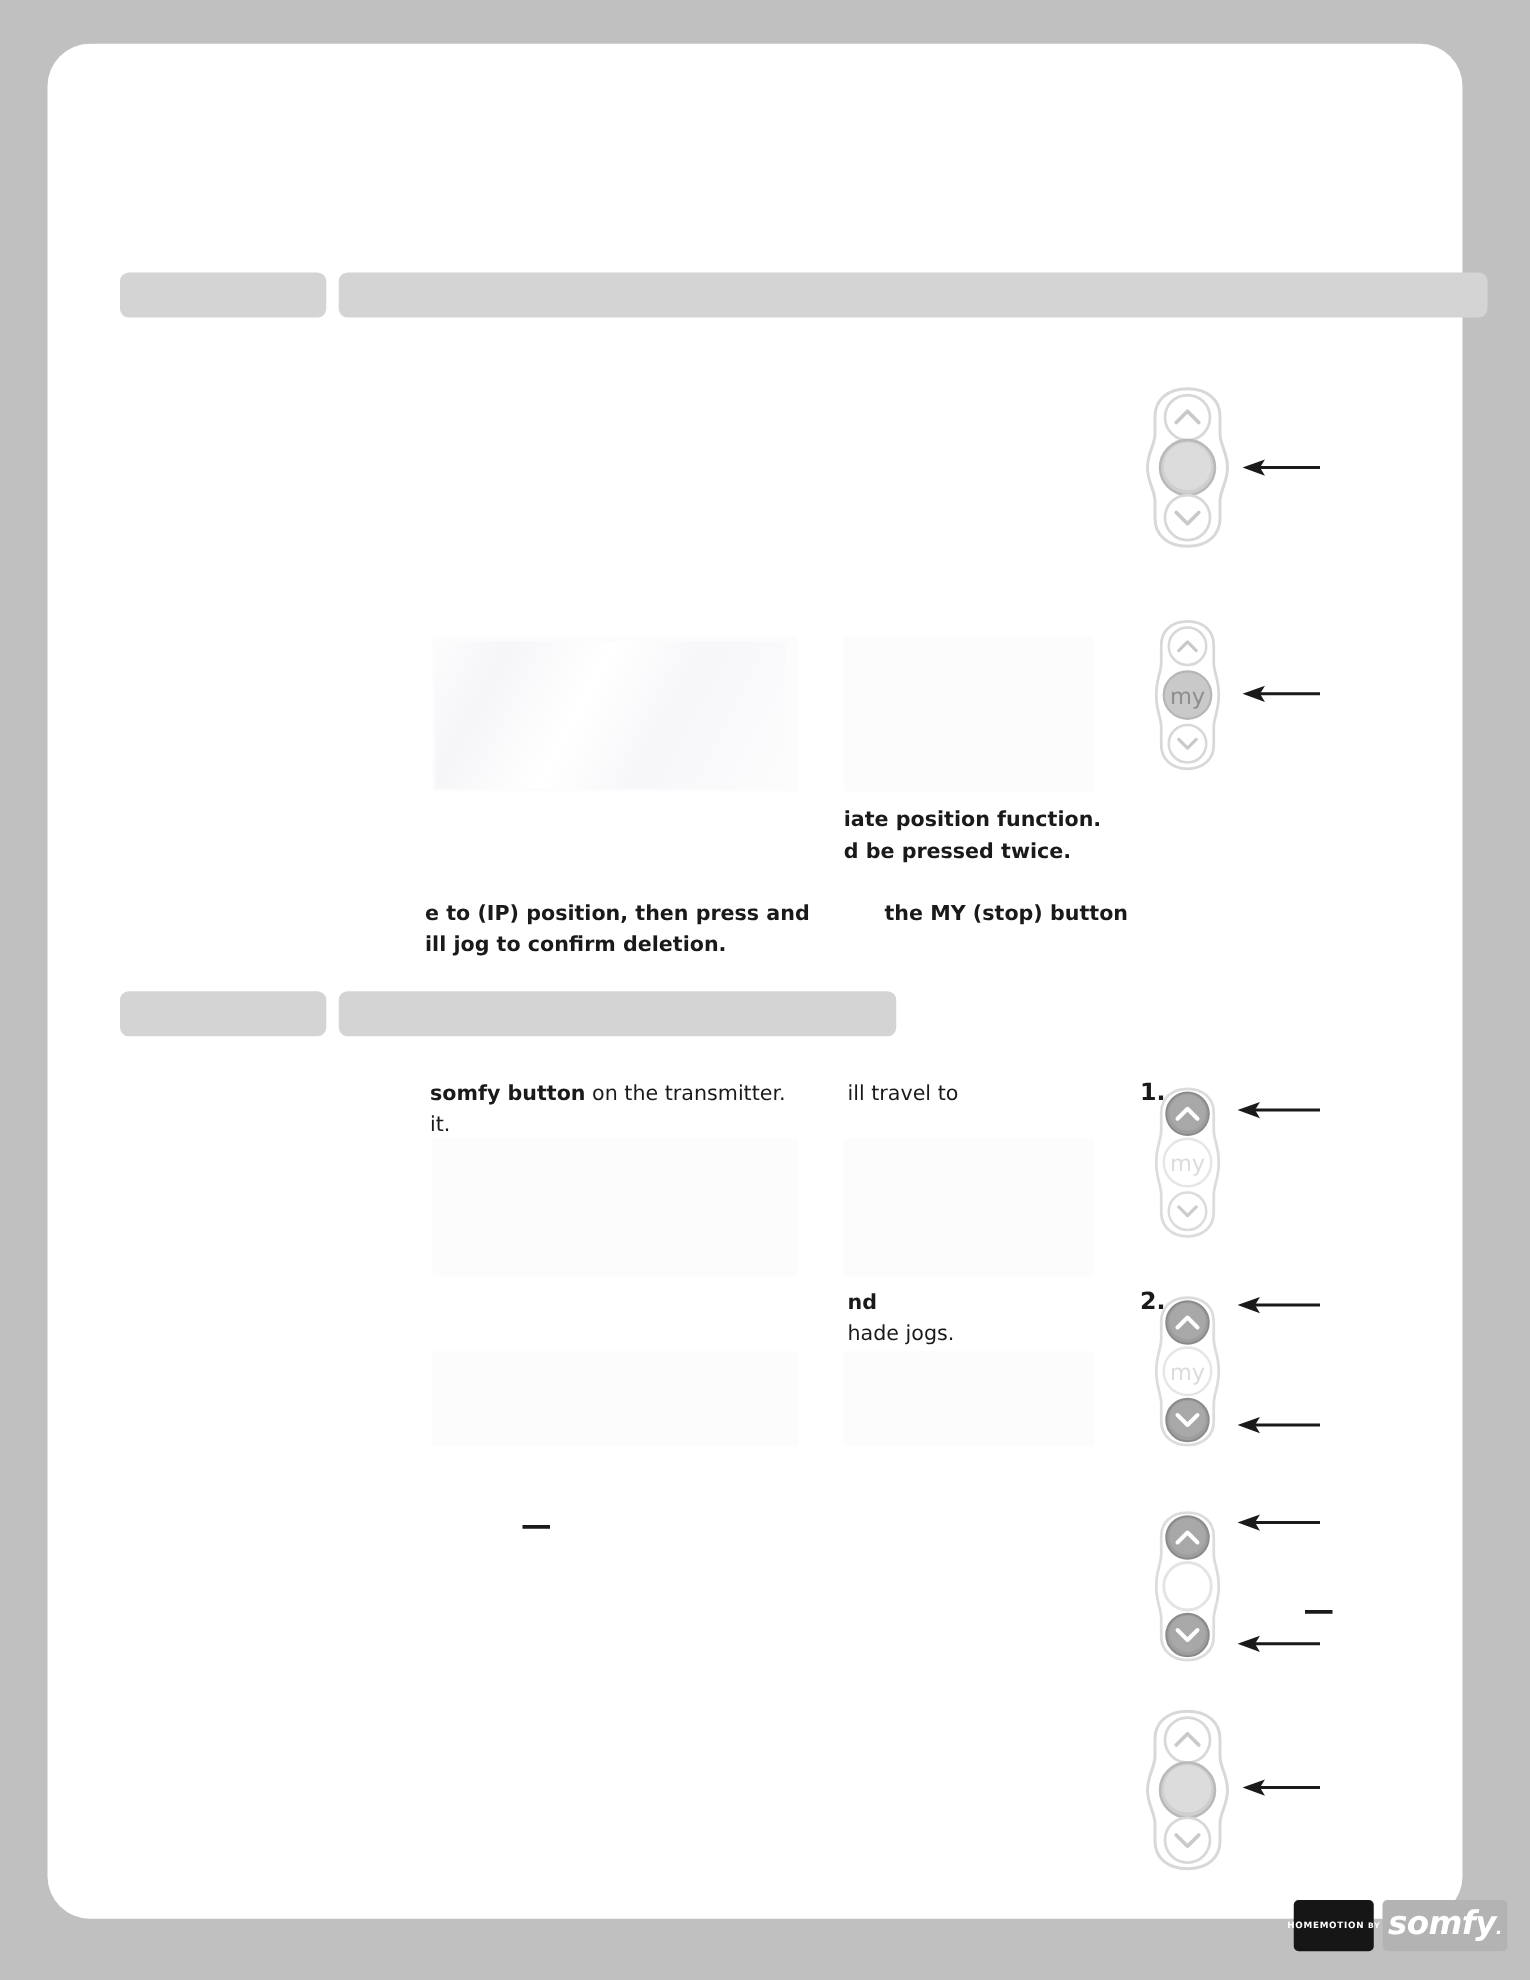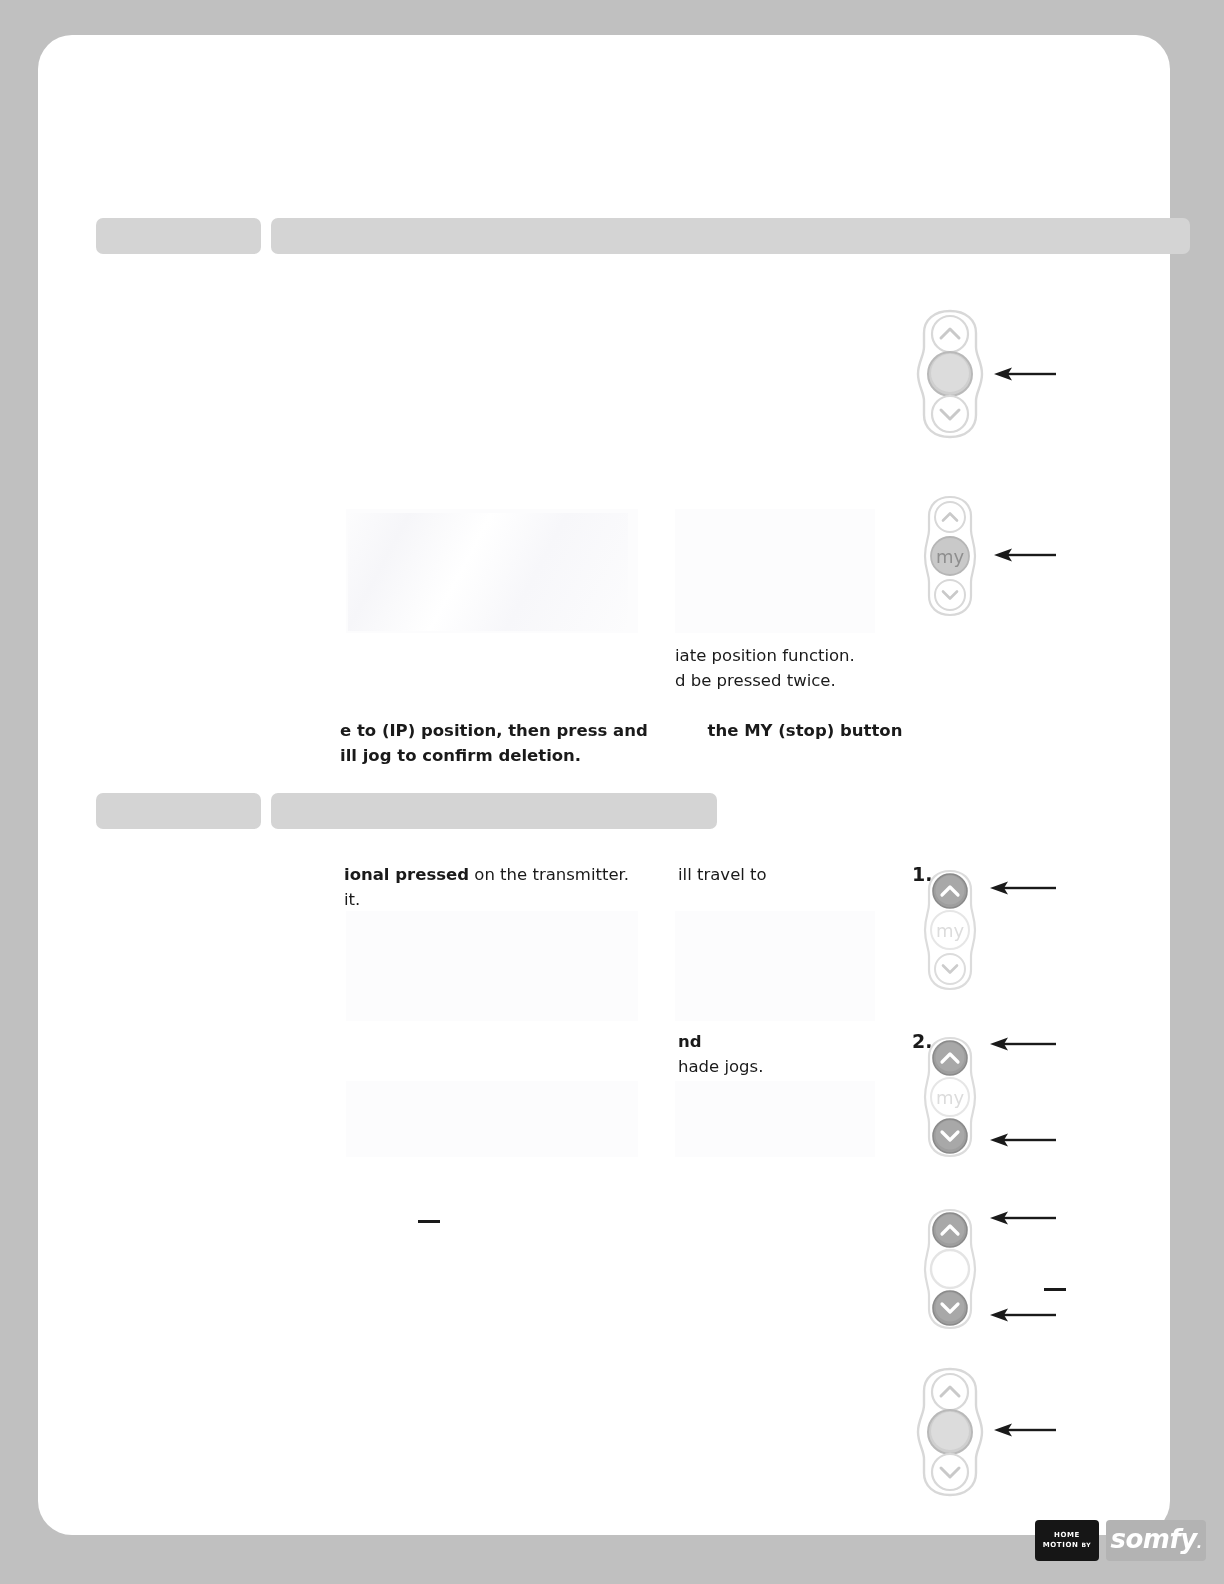--- a/index.html
+++ b/index.html
@@ -77,21 +77,21 @@
   .textblock {
     position: absolute;
     color: #1a1a1a;
     font-family: "DejaVu Sans", sans-serif;
     font-size: 16.5px;
     line-height: 25px;
     white-space: pre-line;
   }
 
   #txt-a { left: 305px; top: 608px; width: 320px; font-weight: bold; }
-  #txt-b { left: 637px; top: 608px; width: 260px; font-weight: normal; }
+  #txt-b { left: 637px; top: 608px; width: 260px; font-weight: bold; }
   #txt-c { left: 302px; top: 683px; width: 330px; font-weight: bold; }
   #txt-d { left: 637px; top: 683px; width: 260px; font-weight: bold; text-align: center; }
 
   #txt-e { left: 306px; top: 827px; width: 330px; }
   #txt-f { left: 640px; top: 827px; width: 230px; }
   #txt-g { left: 305px; top: 994px; width: 320px; }
   #txt-h { left: 640px; top: 994px; width: 230px; }
 
   #txt-e b, #txt-g b { font-weight: bold; }
   #txt-h .lead { font-weight: bold; display: block; }
@@ -135,21 +135,21 @@
     display: flex;
     align-items: center;
     gap: 7px;
   }
   #logo-home-motion {
     width: 64px;
     height: 41px;
     background: #161616;
     border-radius: 4px;
     display: flex;
-    flex-direction: column;
+    flex-direction: row;
     justify-content: center;
     align-items: center;
   }
   #logo-home-motion .l1,
   #logo-home-motion .l2 {
     color: #ffffff;
     font-family: "DejaVu Sans", sans-serif;
     font-weight: bold;
     font-size: 7px;
     letter-spacing: 0.6px;
@@ -200,21 +200,21 @@
 d be pressed twice.</div>
     <div class="textblock" id="txt-c">e to (IP) position, then press and
 ill jog to confirm deletion.</div>
     <div class="textblock" id="txt-d">the MY (stop) button</div>
 
     <div class="bar-row" id="bar-row-2">
       <div class="bar-chip small"></div>
       <div class="bar-chip wide2"></div>
     </div>
 
-    <div class="textblock" id="txt-e"><b>ional pressed</b><span> on the transmitter.
+    <div class="textblock" id="txt-e"><b>somfy button</b><span> on the transmitter.
 it.</span></div>
 
     <div class="textblock" id="txt-f">ill travel to</div>
 
 
     <div class="textblock" id="txt-h"><span class="lead">nd</span><span>hade jogs.</span></div>
 
     <div class="dash" id="dash-1"></div>
     <div class="dash" id="dash-2"></div>
 

